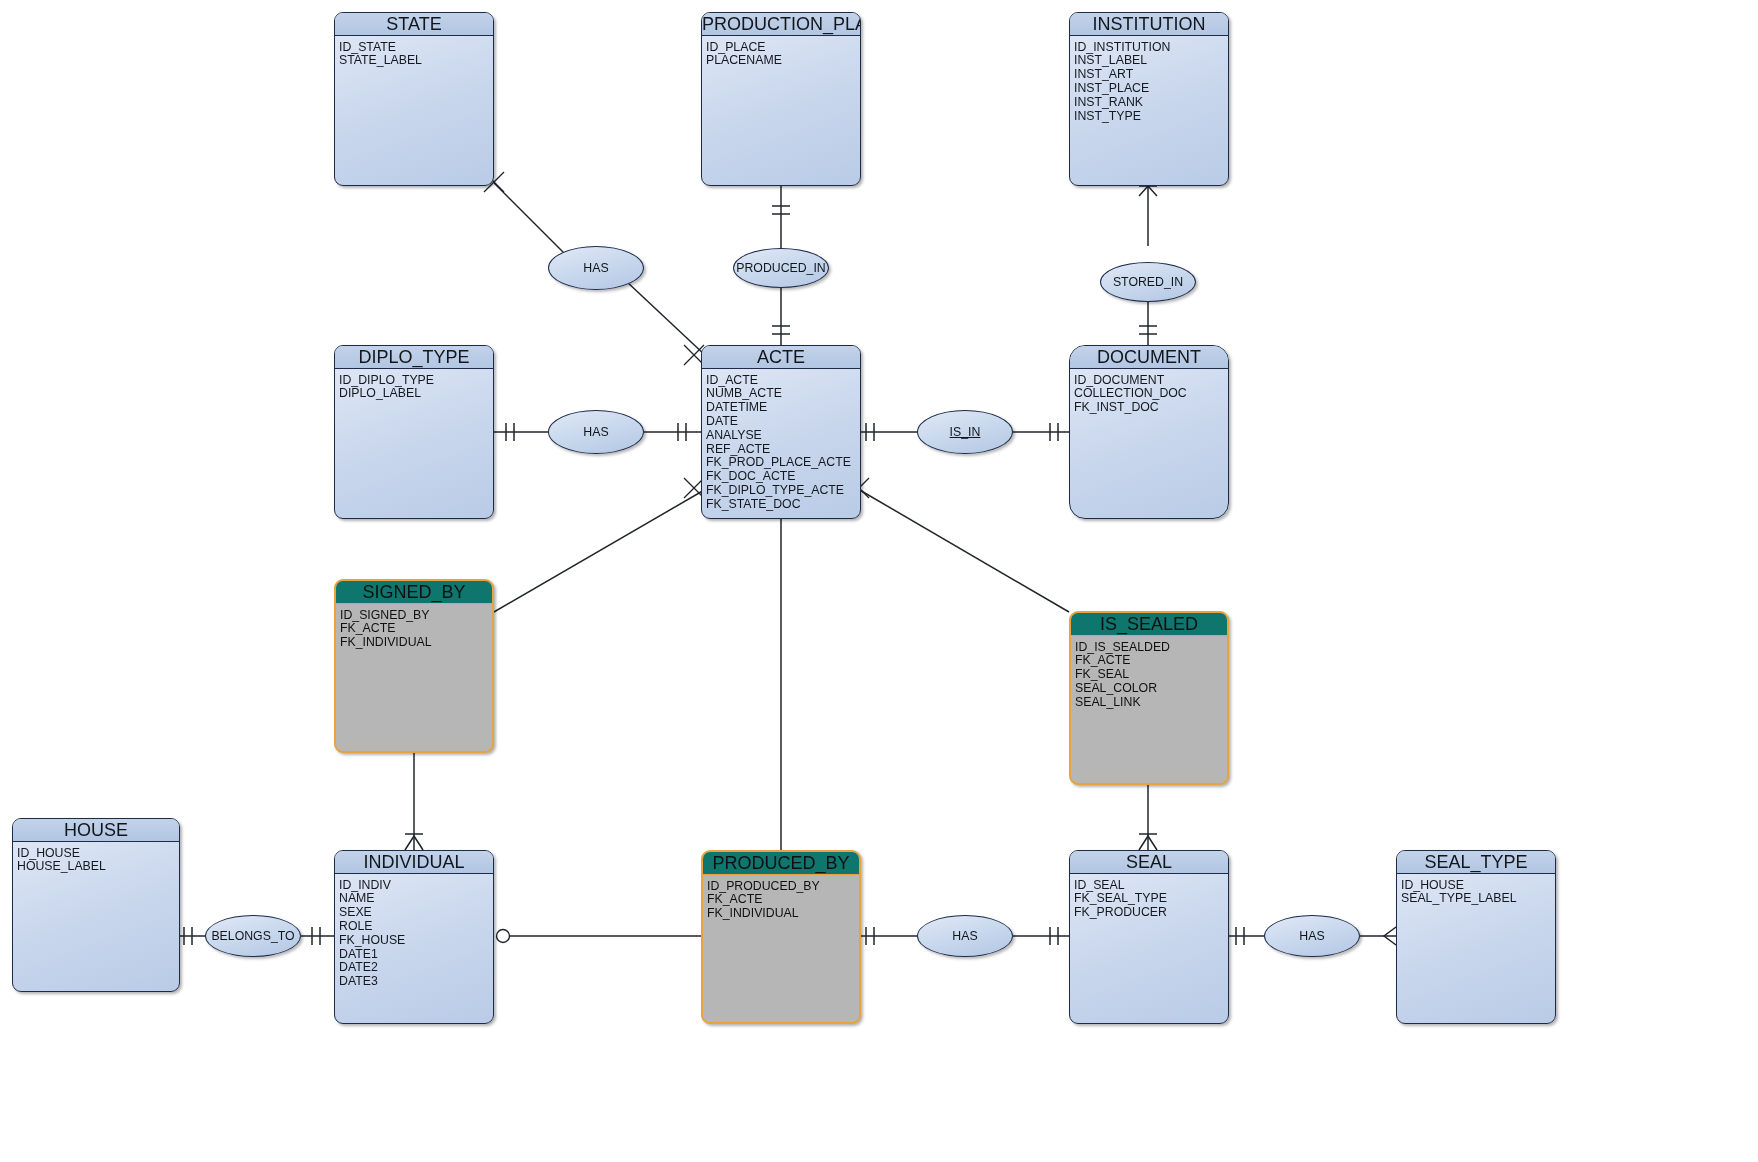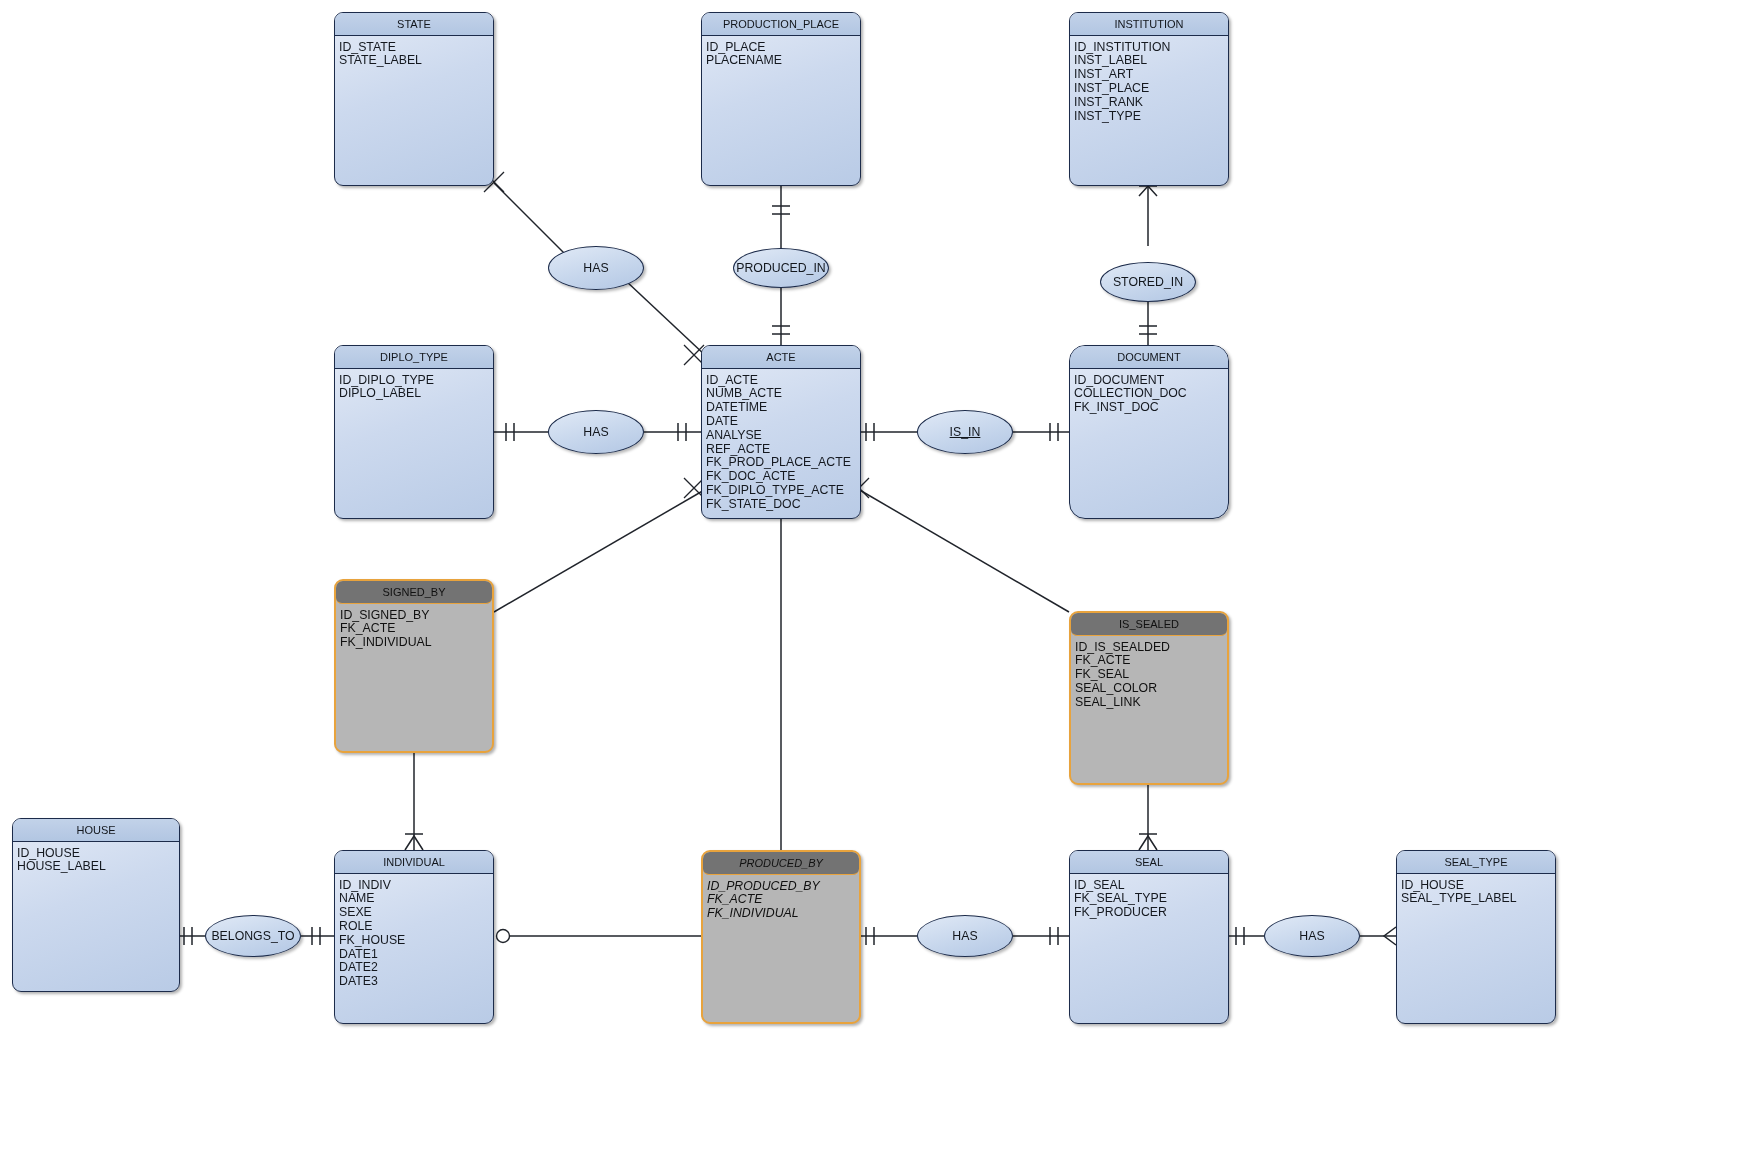--- a/index.html
+++ b/index.html
@@ -5,30 +5,30 @@
   html,body{margin:0;padding:0;background:#ffffff;}
   body{width:1758px;height:1162px;position:relative;overflow:hidden;
        font-family:"Liberation Sans","DejaVu Sans",sans-serif;}
   #canvas{position:absolute;left:0;top:0;width:1758px;height:1162px;}
   svg#wires{position:absolute;left:0;top:0;width:1758px;height:1162px;pointer-events:none;}
 
   .entity{position:absolute;box-sizing:border-box;border:1.3px solid #1c2b4a;
           border-radius:9px;overflow:hidden;
           box-shadow:2px 2px 3px rgba(0,0,0,.30);
           background:linear-gradient(160deg,#e3eaf6 0%,#ccd9ee 45%,#b9cbe6 100%);}
-  .entity .hdr{height:22px;line-height:22px;text-align:center;font-size:11px;
+  .entity .hdr{height:22px;line-height:22px;text-align:center;font-size:18px;
           color:#12161c;border-bottom:1.2px solid #1c2b4a;
           background:linear-gradient(180deg,#c2d2e9 0%,#b2c6e2 100%);}
   .entity .fields{padding:4px 12px 0 4px;font-size:12.3px;line-height:12.6px;color:#14181f;}
   .entity .fields div{white-space:nowrap;padding:0.6px 0;}
 
   .entity.assoc{border:2px solid #e8a33d;
           background:#b6b6b6;
           box-shadow:2px 2px 3px rgba(0,0,0,.30);}
-  .entity.assoc .hdr{background:#737373;border-bottom:1.5px solid #e8a33d;color:#101010;border-radius:6px;}
+  .entity.assoc .hdr{background:#0f766e;border-bottom:1.5px solid #e8a33d;color:#101010;}
   .entity.assoc .fields{color:#101010;}
 
   .rel{position:absolute;box-sizing:border-box;border:1.2px solid #1c2b4a;
        border-radius:50%;display:flex;align-items:center;justify-content:center;
        font-size:12.3px;color:#12161c;
        background:linear-gradient(165deg,#e0e9f6 0%,#c6d6ec 55%,#b3c7e4 100%);
        box-shadow:2px 2px 3px rgba(0,0,0,.28);}
 </style>
 </head>
 <body>
@@ -192,21 +192,21 @@
         <div>ID_INDIV</div>
         <div>NAME</div>
         <div>SEXE</div>
         <div>ROLE</div>
         <div>FK_HOUSE</div>
         <div>DATE1</div>
         <div>DATE2</div>
         <div>DATE3</div>
       </div>
     </div>
-    <div class="entity assoc" style="left: 701px; top: 850px; width: 160px; height: 174px; font-style: italic;">
+    <div class="entity assoc" style="left: 701px; top: 850px; width: 160px; height: 174px;">
       <div class="hdr">PRODUCED_BY</div>
       <div class="fields">
         <div>ID_PRODUCED_BY</div>
         <div>FK_ACTE</div>
         <div>FK_INDIVIDUAL</div>
       </div>
     </div>
     <div class="entity" style="left: 1069px; top: 850px; width: 160px; height: 174px;">
       <div class="hdr">SEAL</div>
       <div class="fields">

